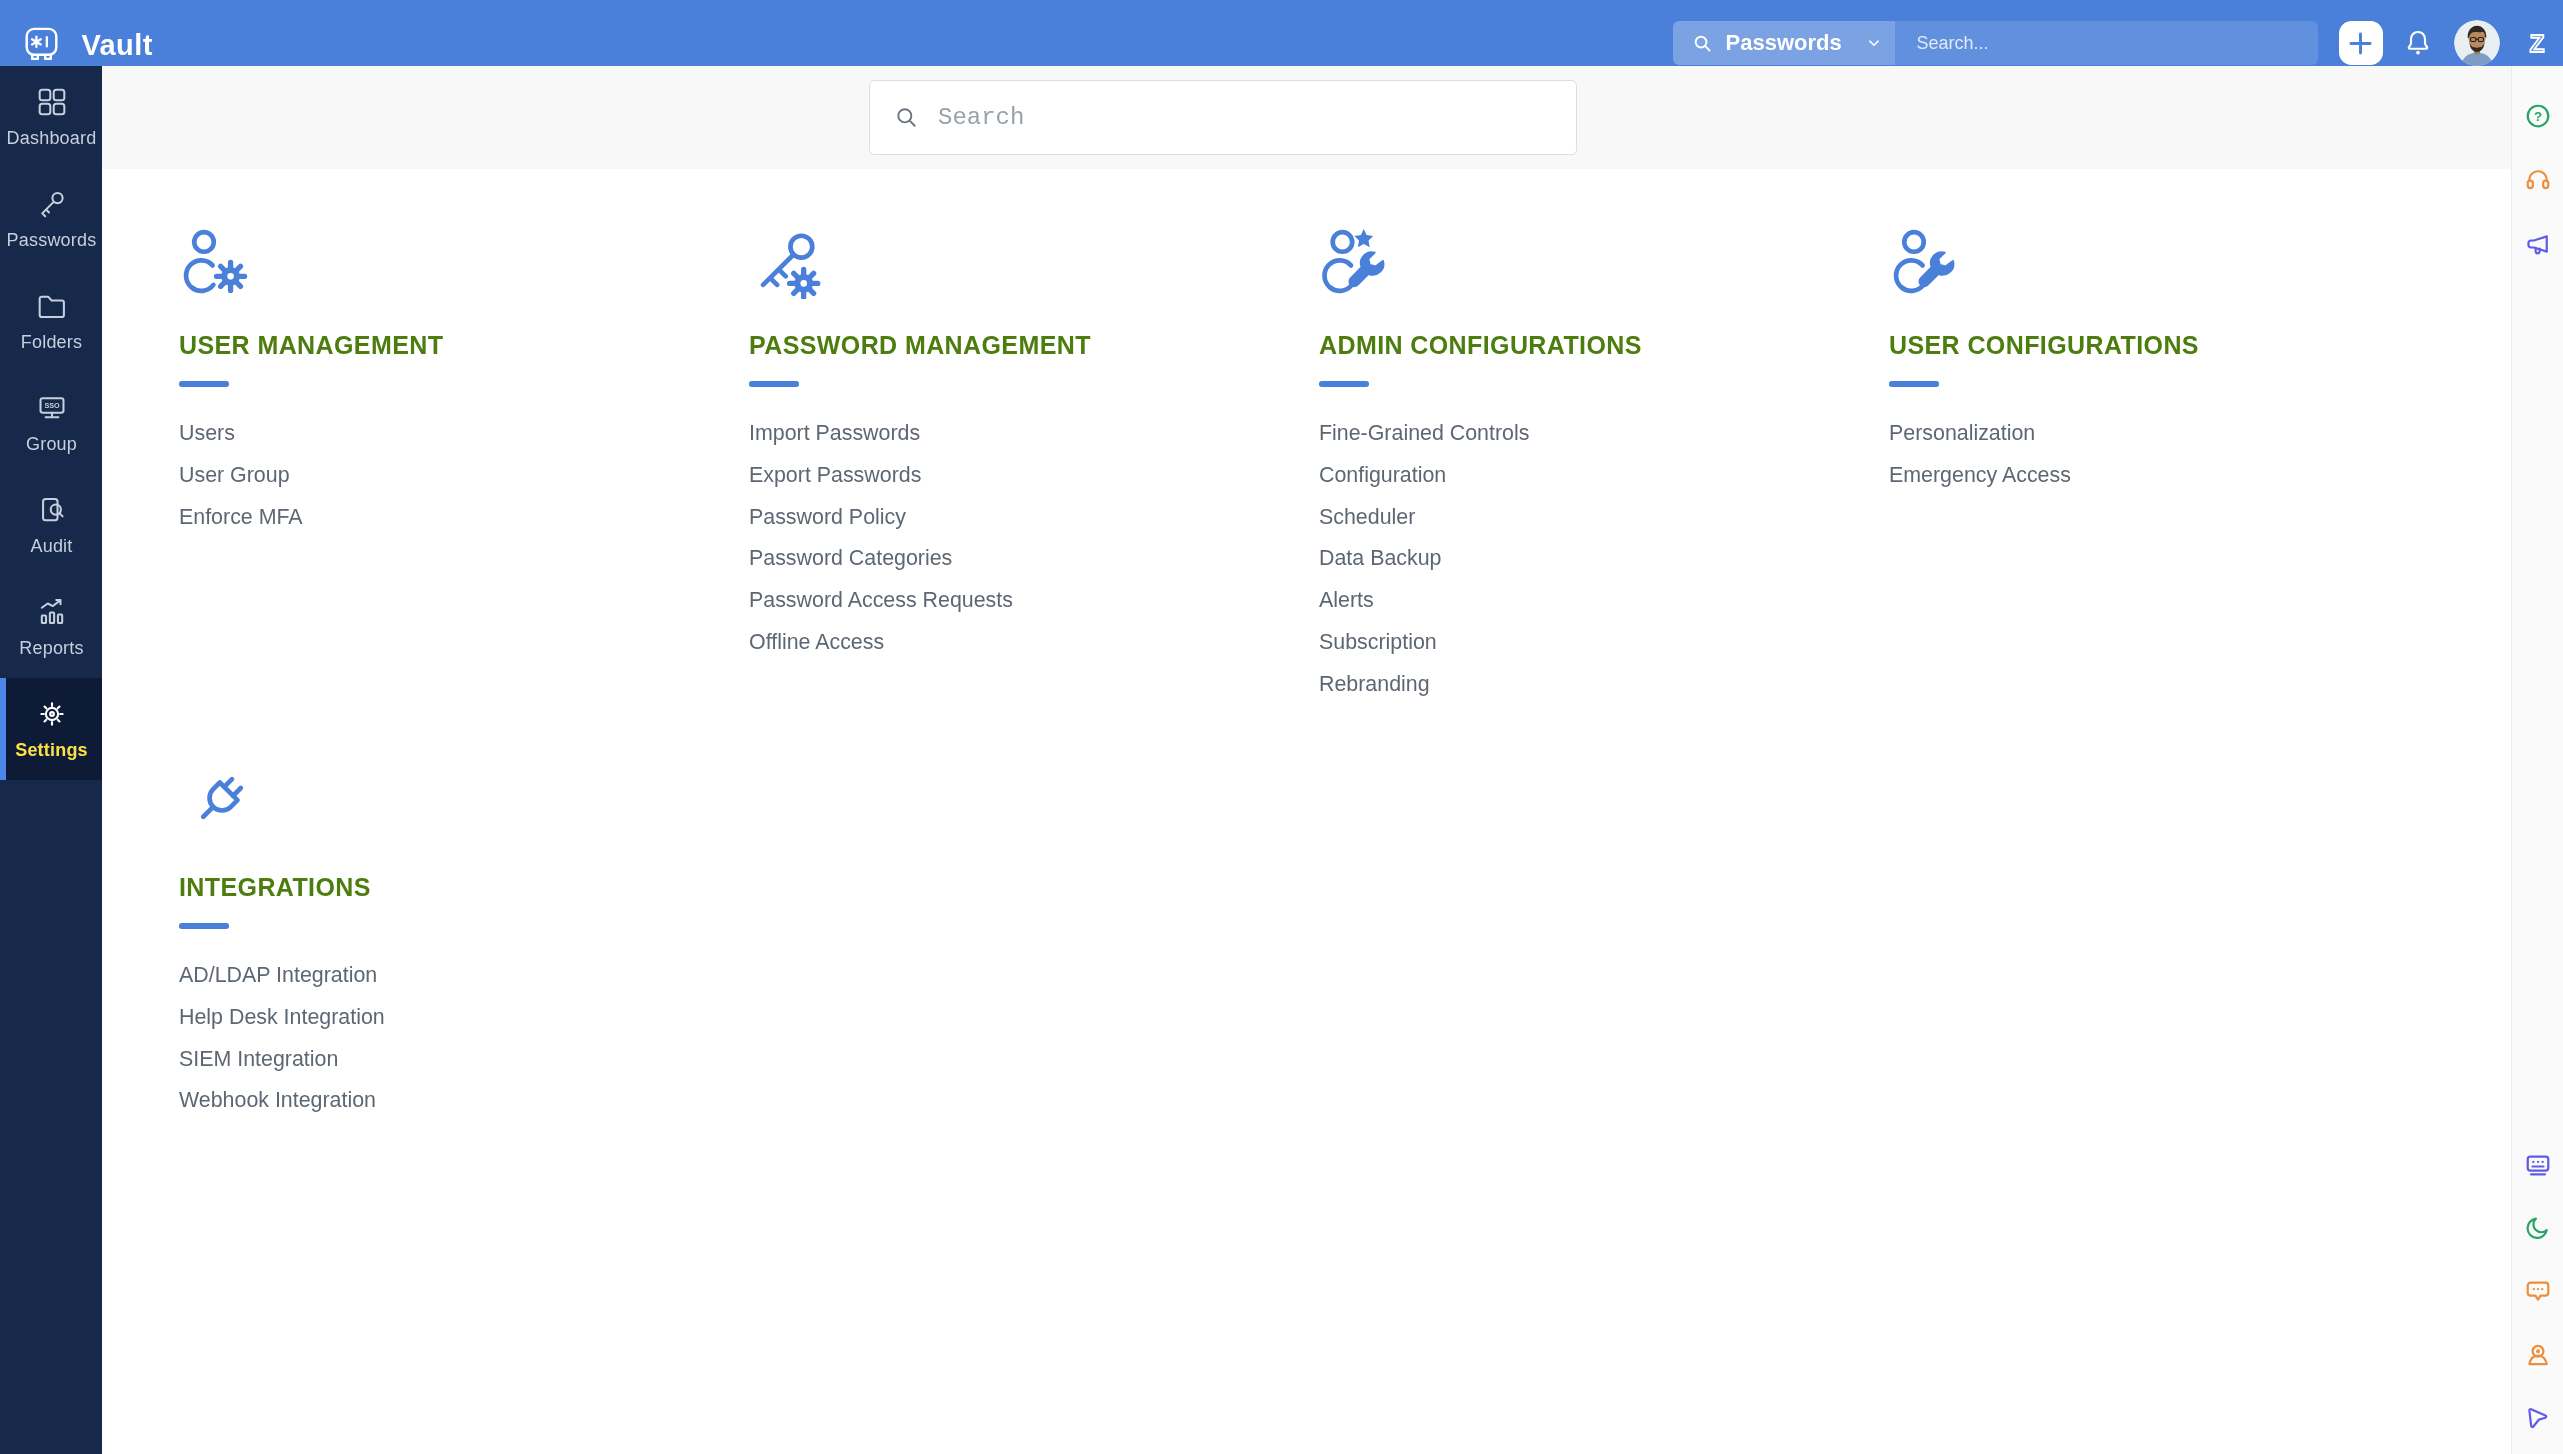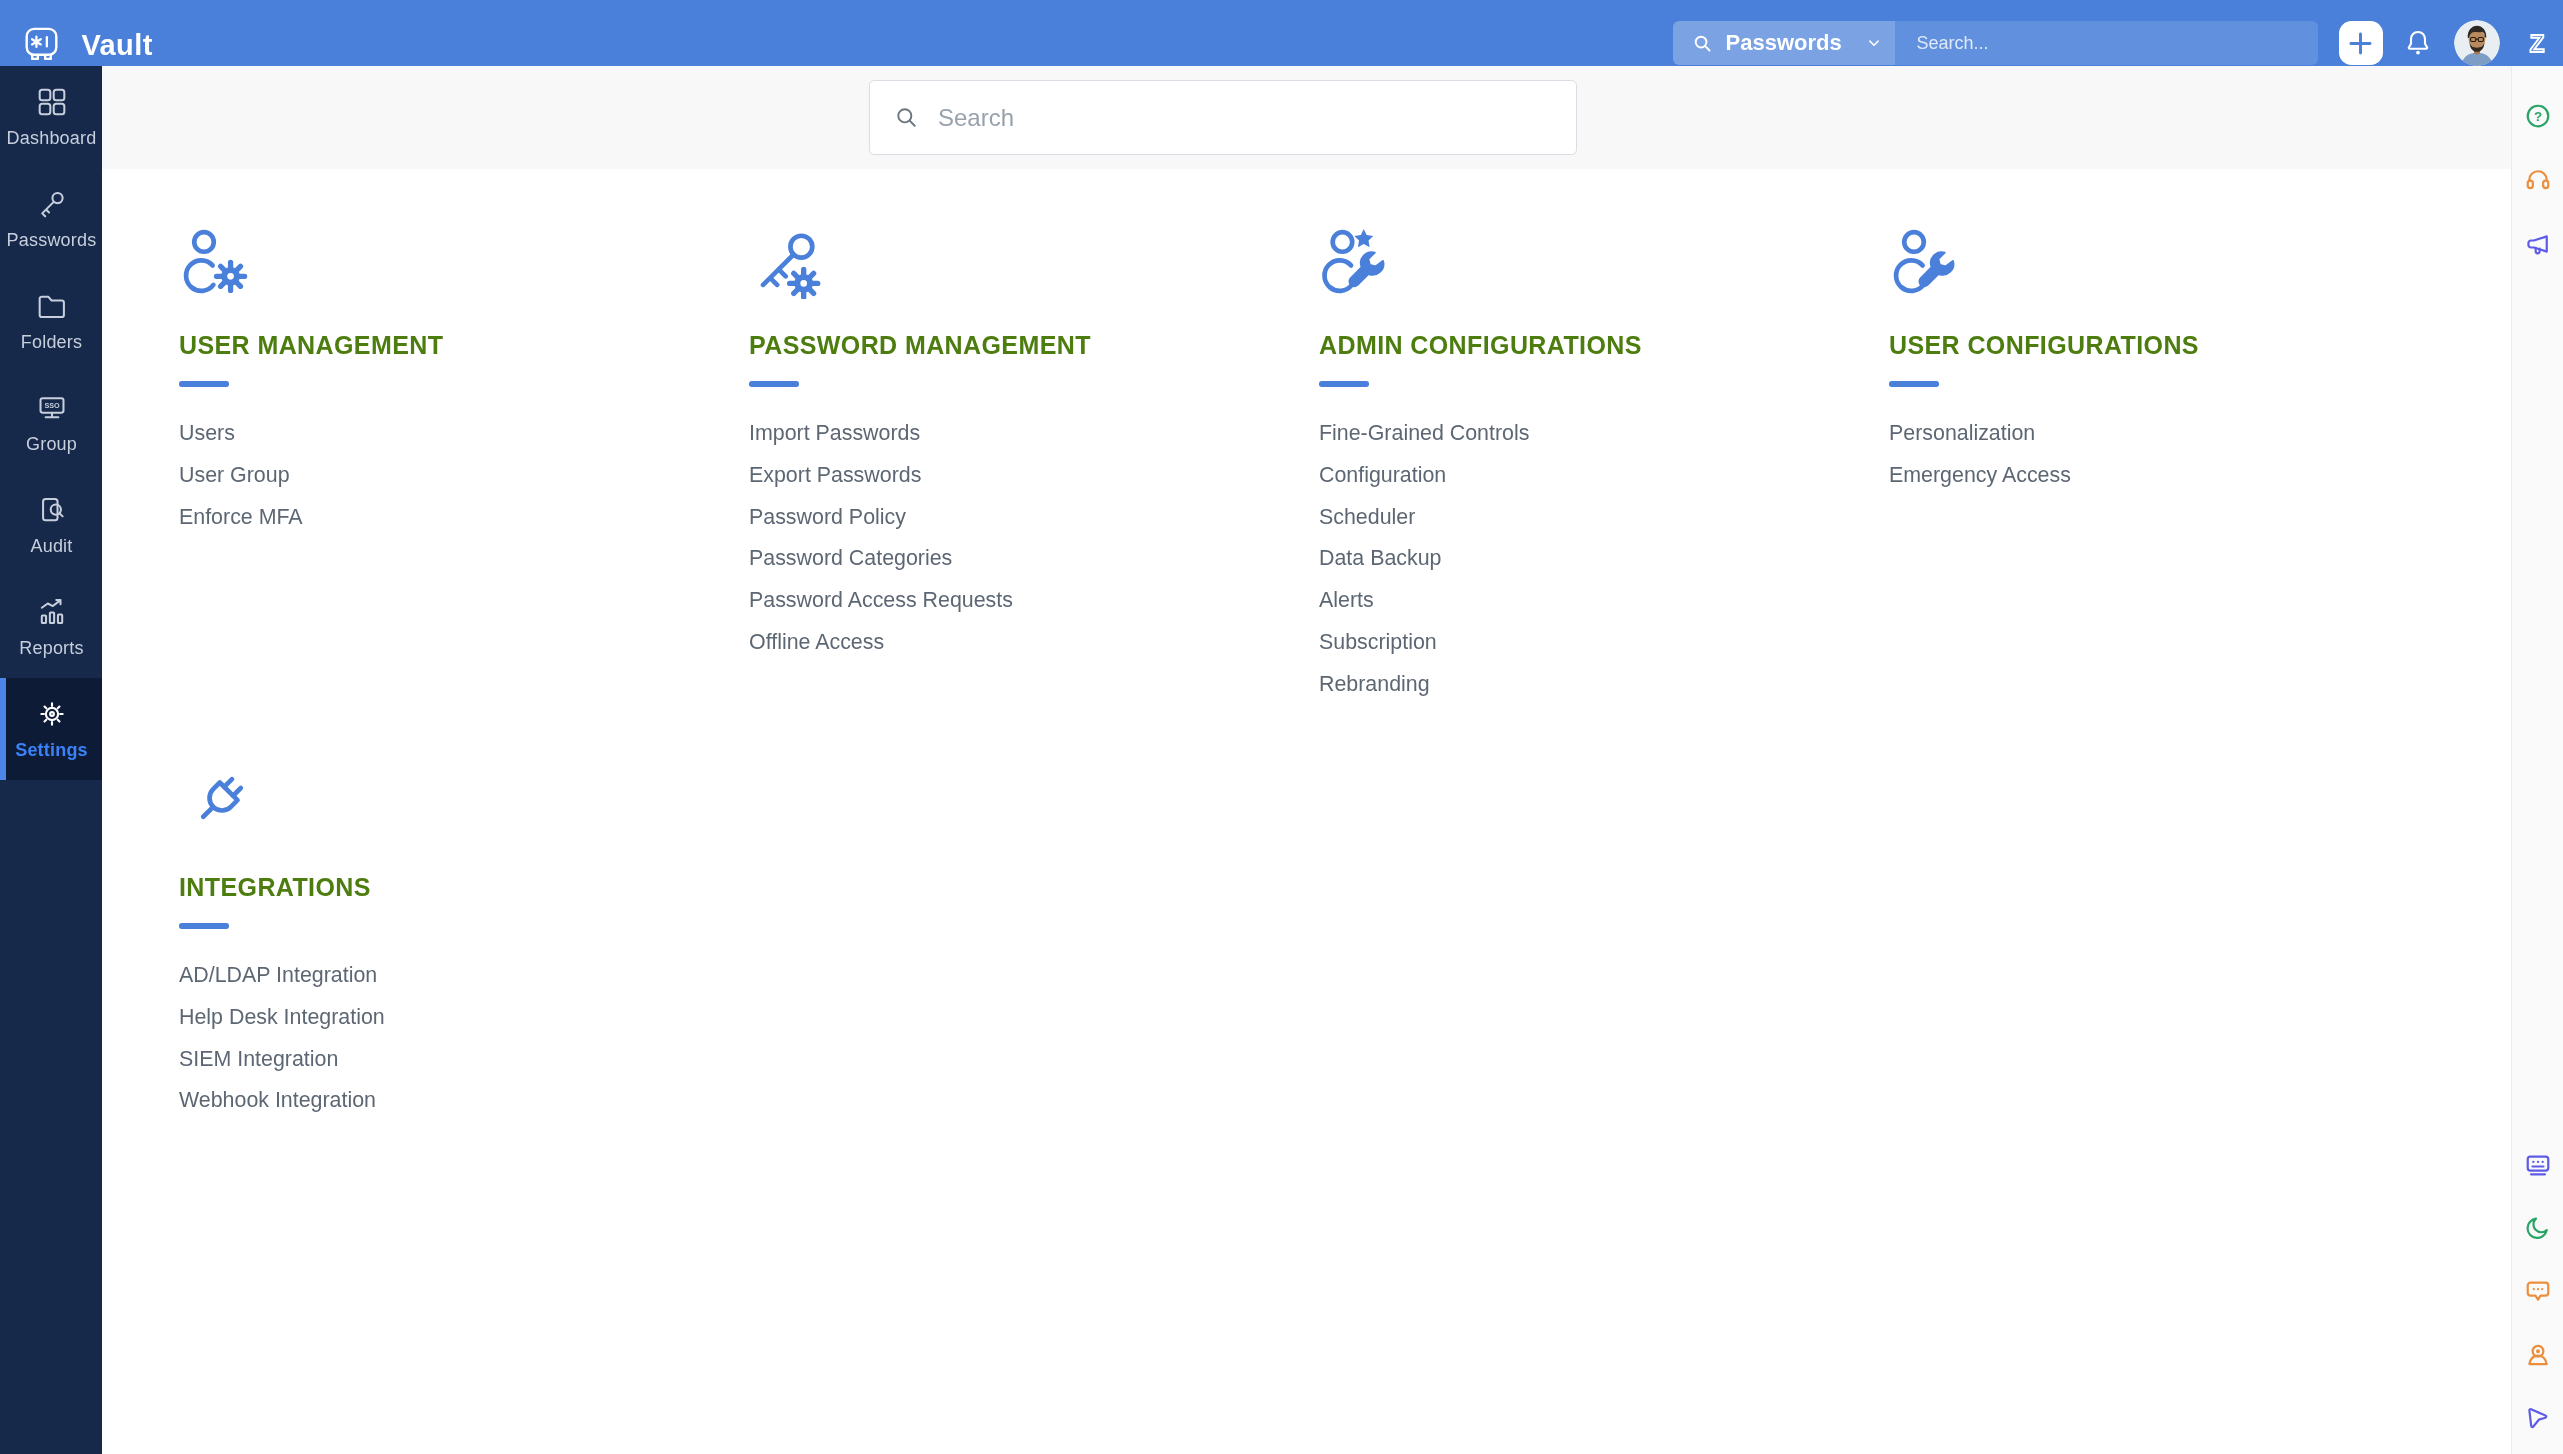--- a/index.html
+++ b/index.html
@@ -29,37 +29,37 @@
 
   
   .sidebar{position:absolute;top:66px;left:0;bottom:0;width:102px;background:#16294a;
            display:flex;flex-direction:column;z-index:10}
   .side-item{height:102px;display:flex;flex-direction:column;align-items:center;
              justify-content:center;gap:9px;cursor:pointer;
              border-left:6.2px solid transparent;padding-right:5px}
   .side-item .lbl{font-size:18px;color:#c7cfdd;letter-spacing:0.2px}
   .side-item svg{stroke:#c7cfdd}
   .side-item.active{background:#0d1b36;border-left-color:#4c86e8}
-  .side-item.active .lbl{color:#3b82f6;font-weight:700}
+  .side-item.active .lbl{color:#fde047;font-weight:700}
   .side-item.active svg{stroke:#fff}
 
   
   .rail{position:absolute;top:66px;right:0;bottom:0;width:52px;background:#fafafa;
         border-left:0.9px solid #ececec;display:flex;flex-direction:column;align-items:center;z-index:10}
   .rail-top{display:flex;flex-direction:column;gap:36px;margin-top:36px}
   .rail-bottom{display:flex;flex-direction:column;gap:35px;margin-top:auto;margin-bottom:23px}
   .rail svg{cursor:pointer;display:block}
 
   
   .main{position:absolute;top:66px;left:102px;right:52px;bottom:0;background:#fff;overflow:hidden}
   .search-strip{height:103px;background:#f8f8f8}
   .main-search{position:relative;top:14.2px;margin-left:767px;width:708px;height:75px;
                background:#fff;border:0.9px solid #d9dee4;border-radius:5.3px;
                display:flex;align-items:center;padding:0 23px;gap:16px}
-  .main-search input{flex:1;border:none;outline:none;font-size:24px;color:#333;font-family:Liberation Sans, sans-serif;background:transparent}
+  .main-search input{flex:1;border:none;outline:none;font-size:24px;color:#333;font-family:Liberation Mono, monospace;background:transparent}
   .main-search input::placeholder{color:#98a1ac}
 
   .grid{display:grid;grid-template-columns:repeat(4,570px);row-gap:50px;padding:55px 0 0 77px}
   .section .icon{height:75px}
   .section h2{margin:32px 0 0;font-size:25px;font-weight:700;color:#4d7c0f;letter-spacing:0.4px}
   .underline{width:50px;height:5.3px;border-radius:2.7px;background:#4a80da;margin-top:21.4px}
   .section ul{list-style:none;margin:36px 0 0;padding:0}
   .section li{font-size:21.4px;color:#5d6773;margin-bottom:20.5px;cursor:pointer;line-height:21.4px}
 </style>
 </head>

